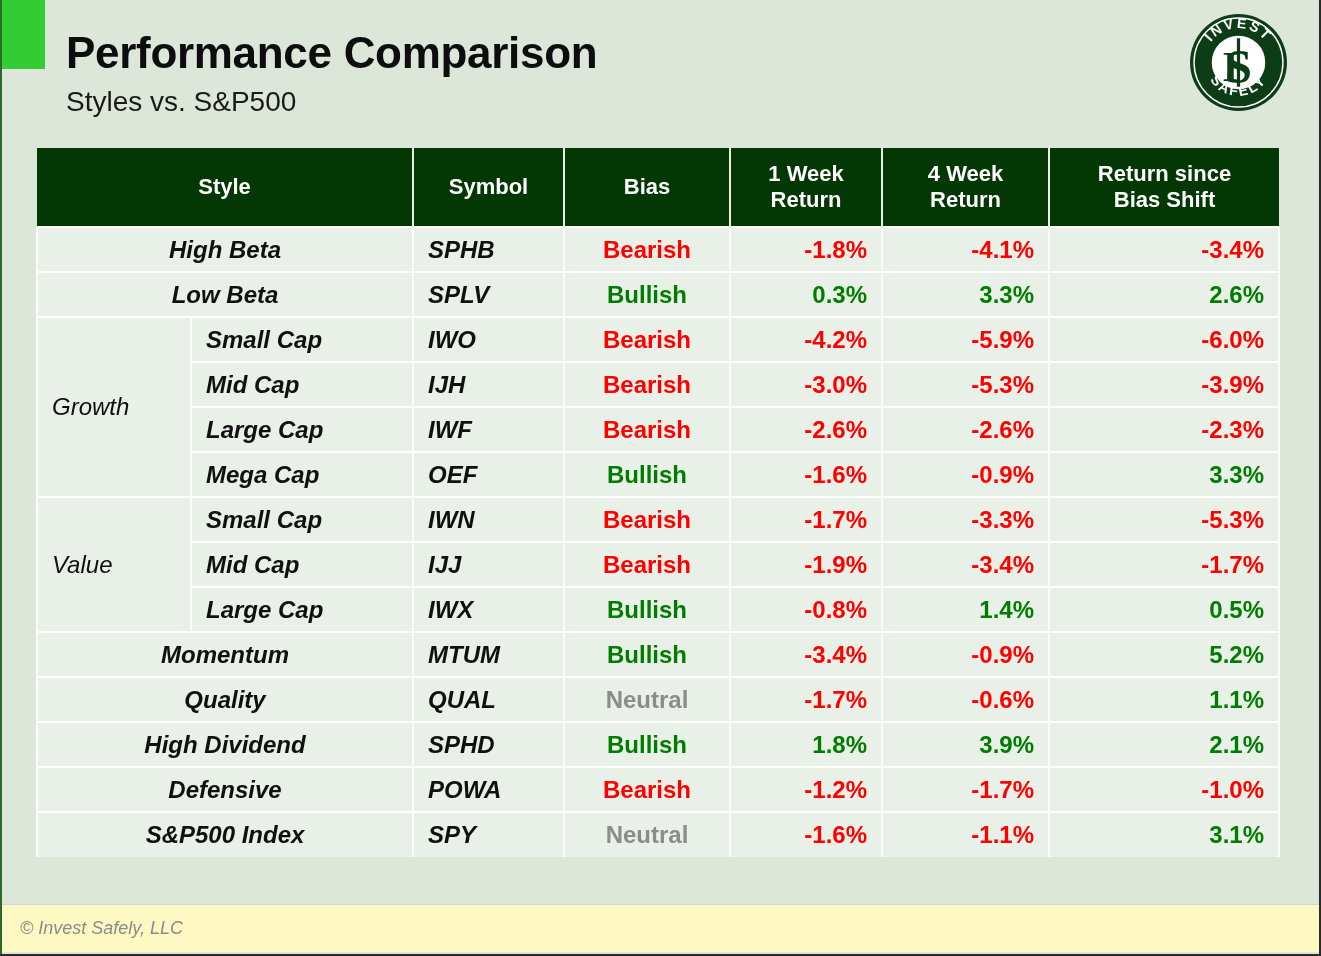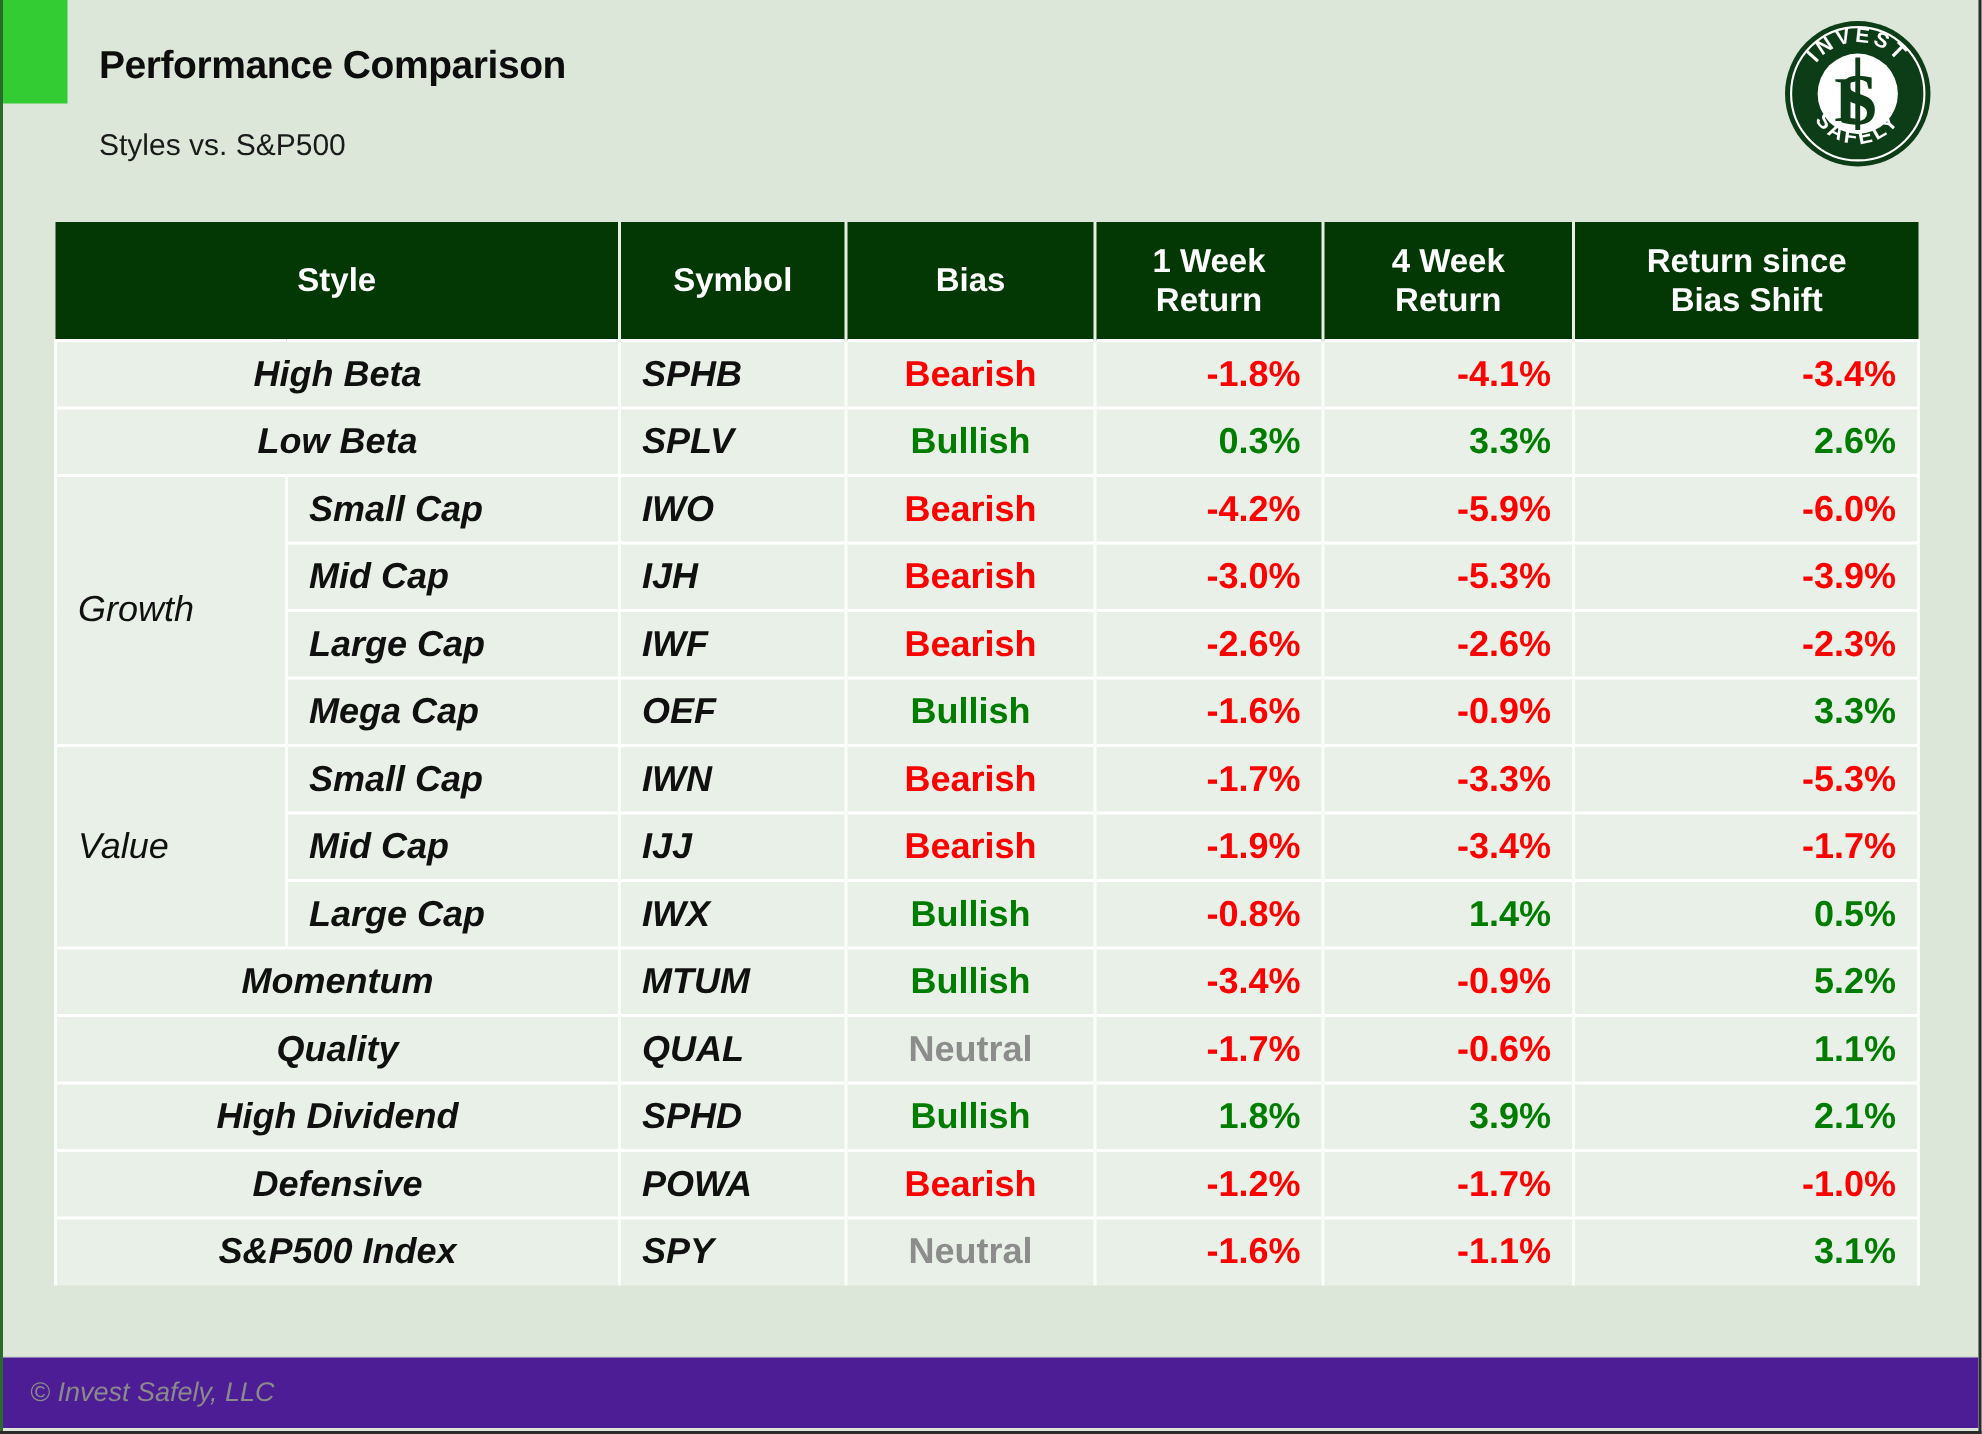--- a/index.html
+++ b/index.html
@@ -33,30 +33,30 @@
     top: 0;
     width: 2px;
     height: 956px;
     background: #2b6a2b;
   }
 
   #page-title {
     position: absolute;
     left: 66px;
     top: 28px;
-    font-size: 26px;
+    font-size: 44px;
     font-weight: bold;
     color: #0d0d0d;
     letter-spacing: -0.3px;
   }
   #page-subtitle {
     position: absolute;
     left: 66px;
     top: 86px;
-    font-size: 20px;
+    font-size: 28px;
     color: #1a1a1a;
   }
 
   
   #logo {
     position: absolute;
     right: 30px;
     top: 12px;
     width: 101px;
     height: 101px;
@@ -147,21 +147,21 @@
   tr.grp-sep > td { border-top: 3px solid #3c6b33; margin-top: 32px; }
   tr.heavy-sep > td { border-top: 3px solid #1a1a1a; }
 
   
   #footer {
     position: absolute;
     left: 2px;
     bottom: 2px;
     width: 1317px;
     height: 48px;
-    background: #4c1d95;
+    background: #fef9c3;
     border-top: 1px solid #cfd9cd;
     padding-left: 32px;
   }
   #footer-left {
     position: absolute;
     left: 18px;
     top: 13px;
     font-size: 18px;
     font-style: italic;
     color: #8a8a8a;

